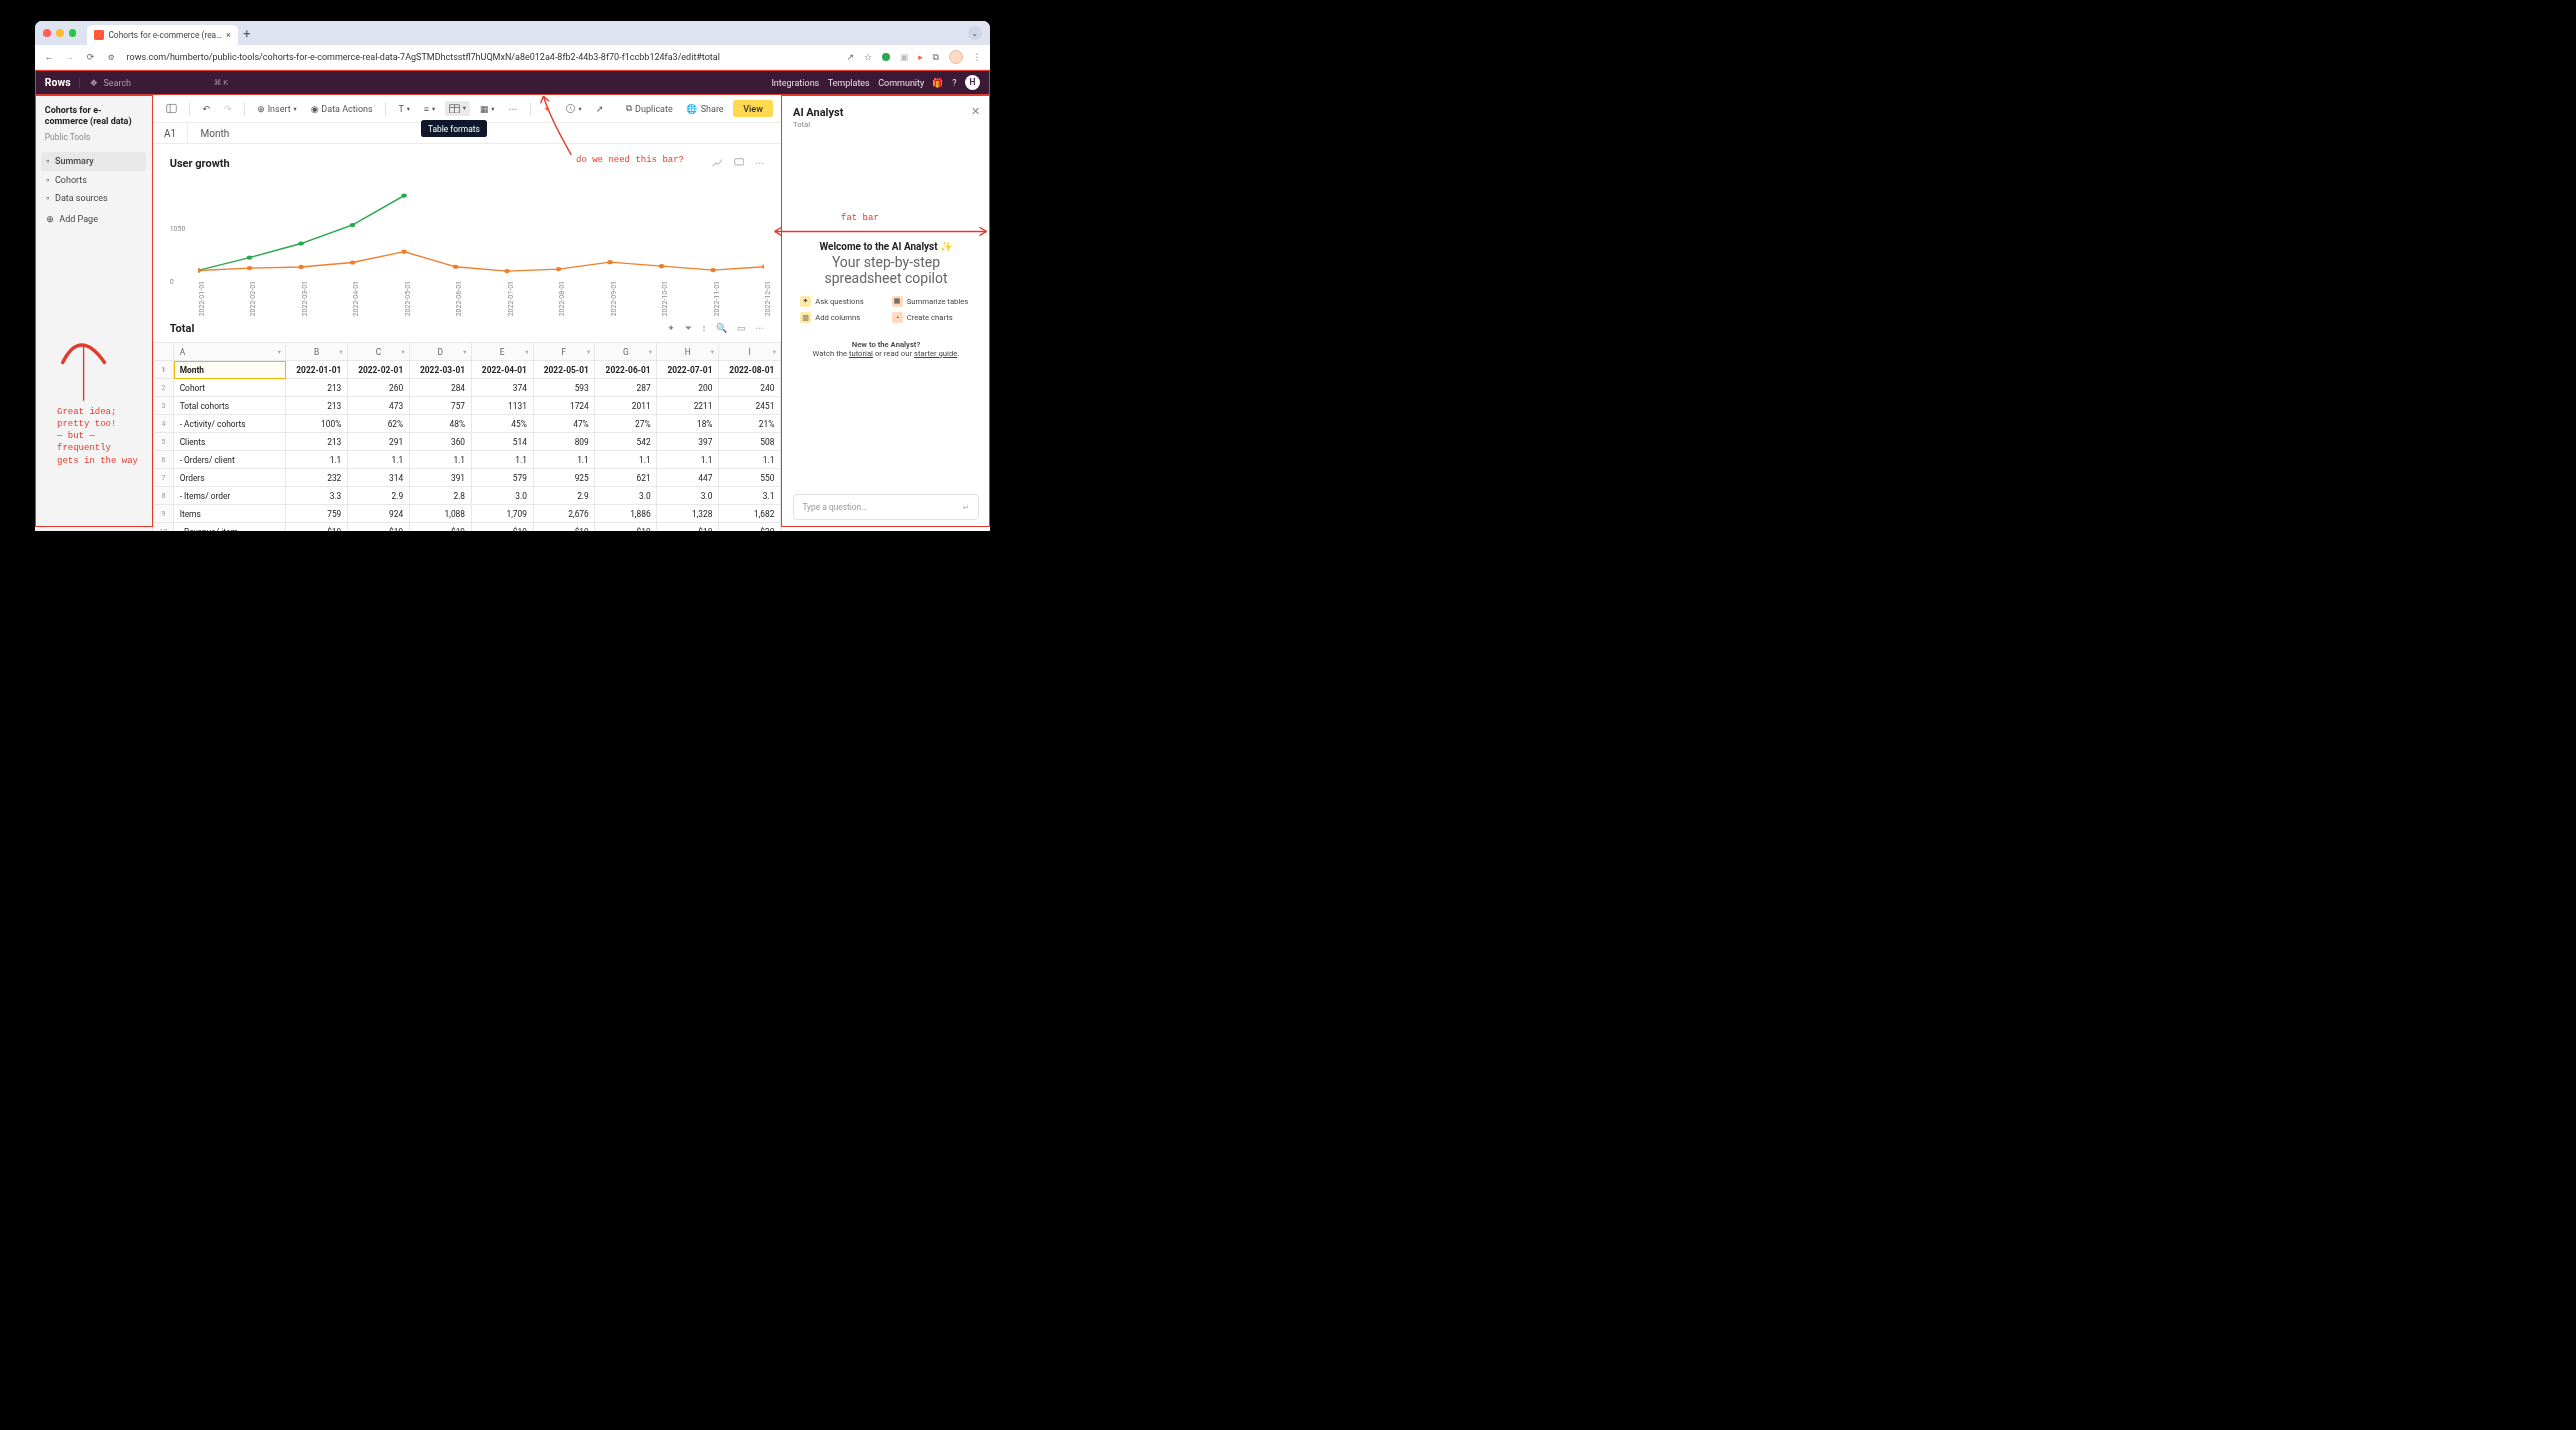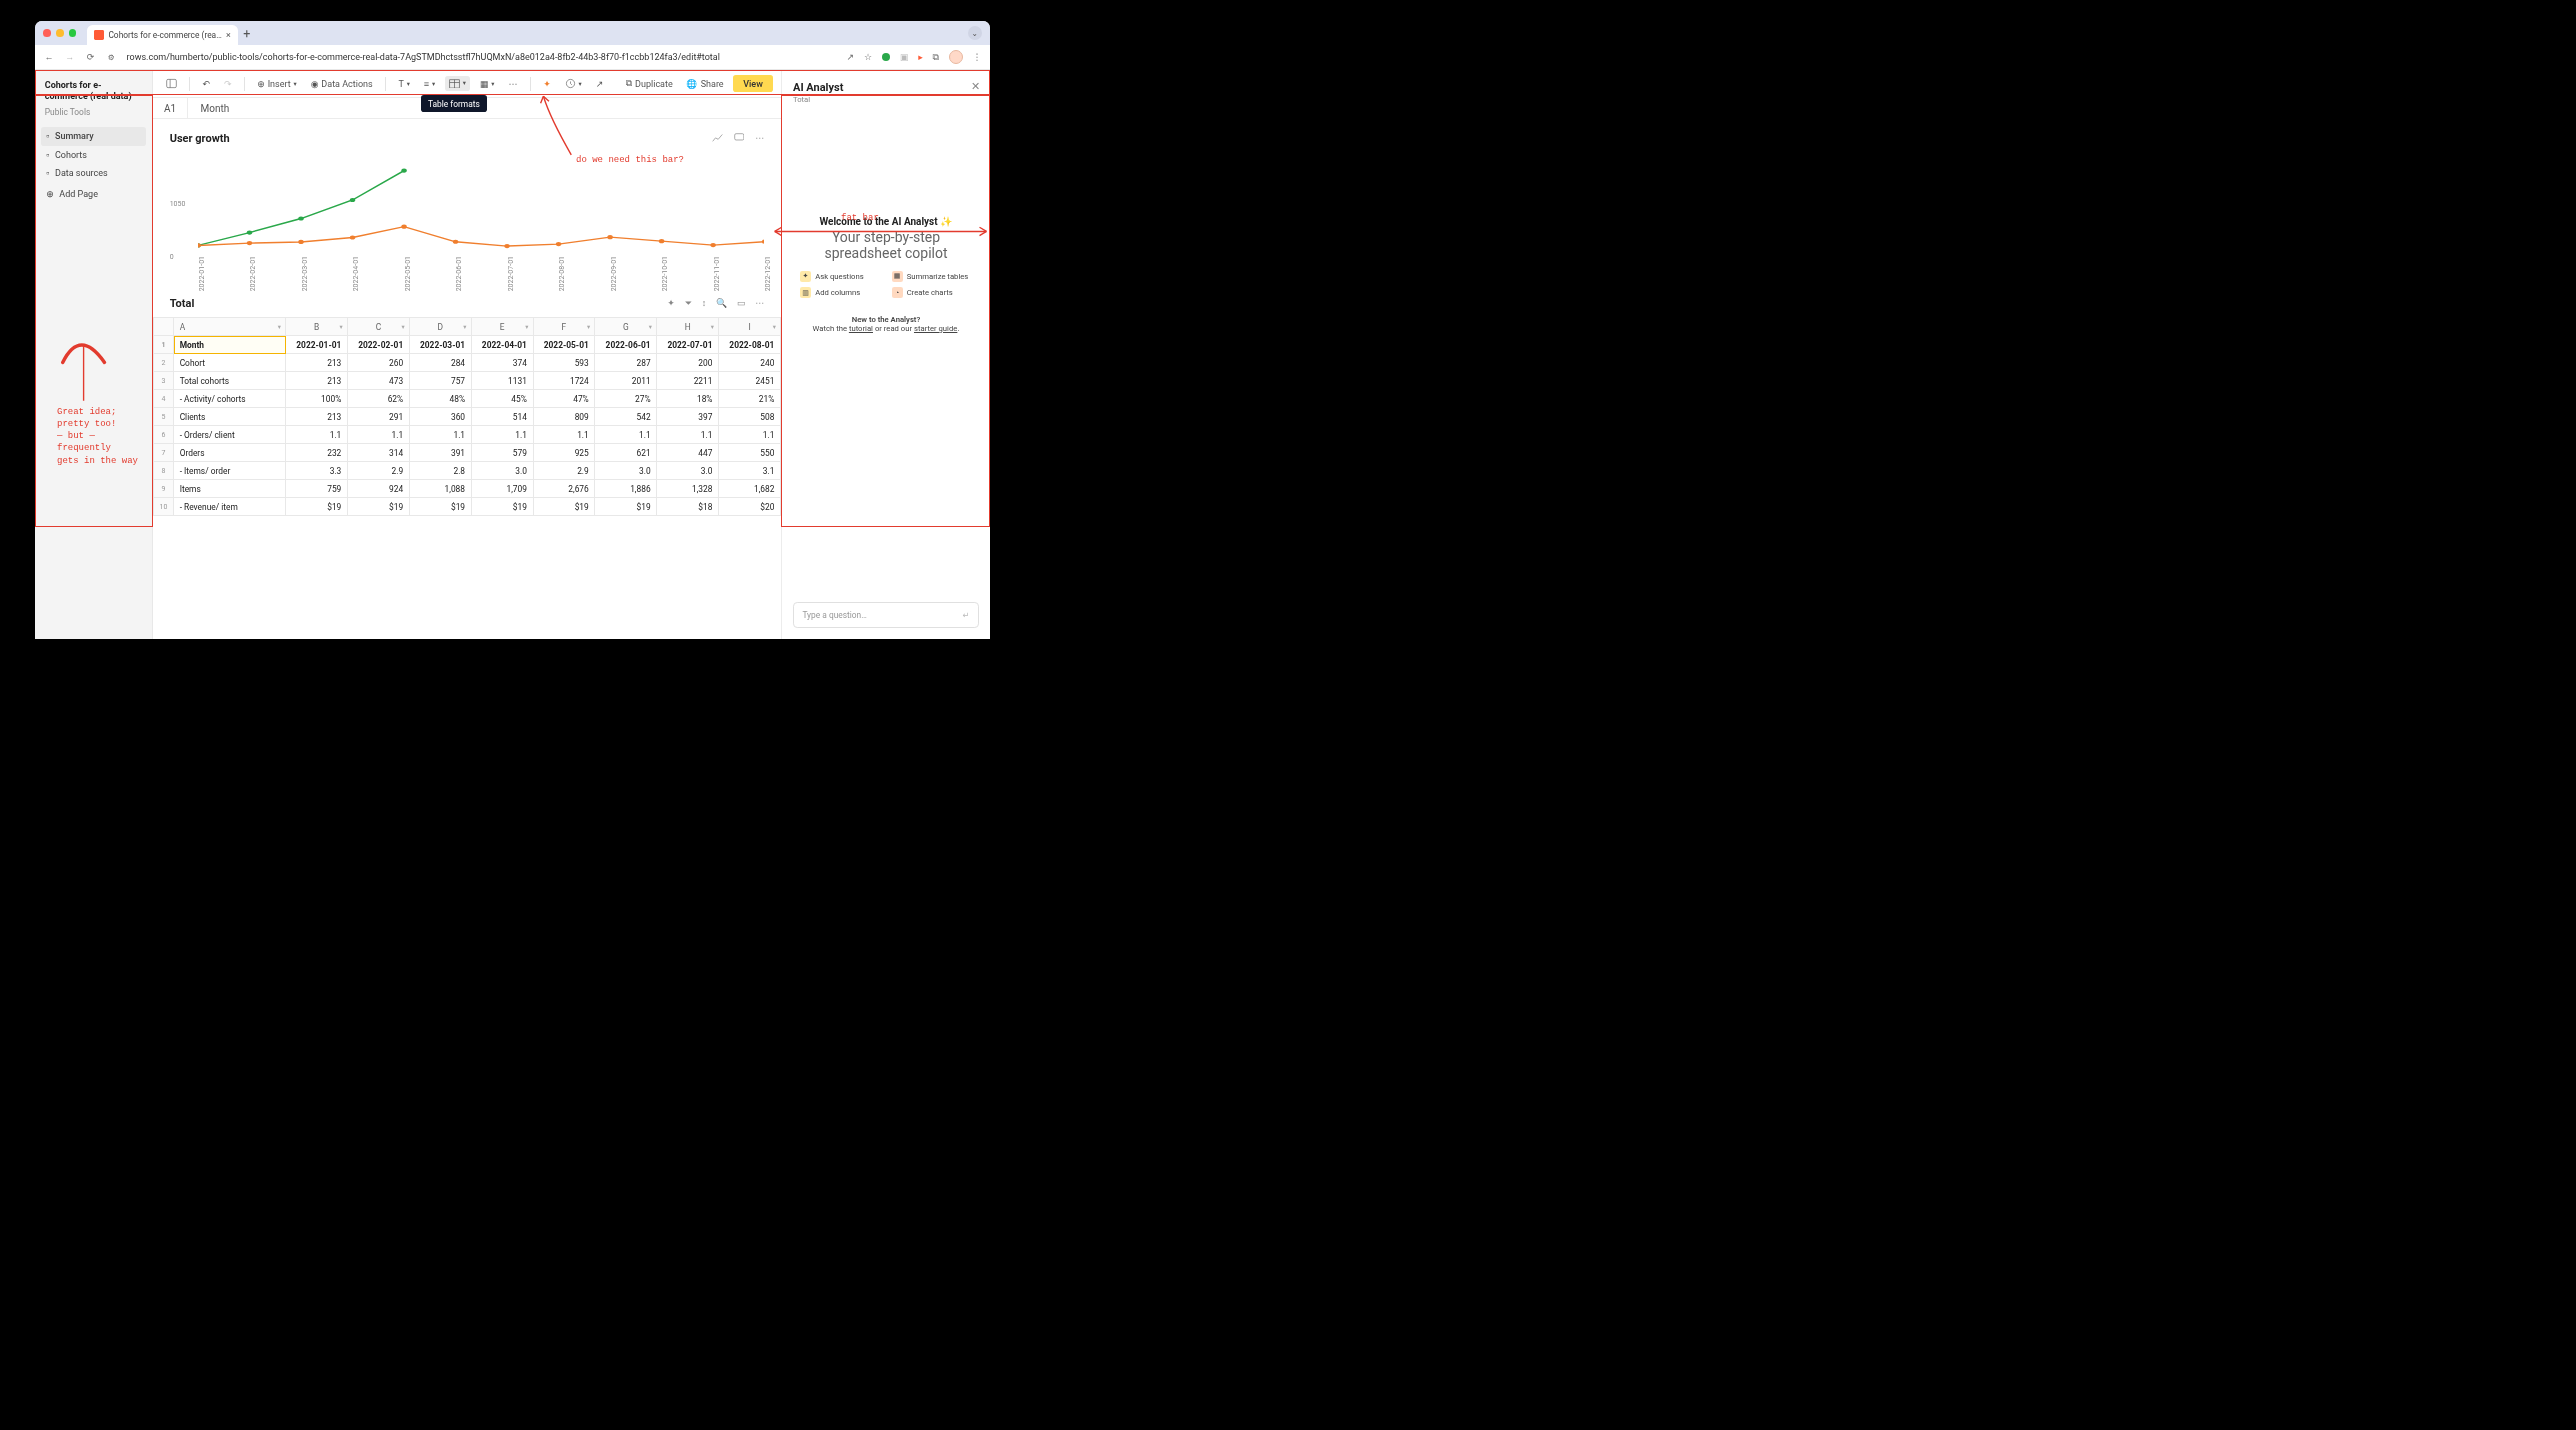--- a/index.html
+++ b/index.html
@@ -12,21 +12,21 @@
   }
   .canvas {
     position: relative;
     width: 1022px;
     height: 566px;
     background: #000;
   }
   .browser {
     position: absolute;
     left: 35px; top: 21px;
-    width: 955px; height: 618px;
+    width: 955px; height: 510px;
     background: #fff;
     border-radius: 7px 7px 0 0;
     overflow: hidden;
     box-shadow: 0 0 0 0.7px rgba(0,0,0,0.1);
   }
   
   .titlebar {
     height: 24px;
     background: #dee3f2;
     display: flex;
@@ -200,20 +200,35 @@
         <span style="color:#bbb;">▣</span>
         <span style="color:#ff5a36;">▸</span>
         <span>⧉</span>
         <span class="ext-avatar"></span>
         <span>⋮</span>
       </div>
     </div>
 
     <div class="app">
 
+      <div class="topbar">
+        <span class="logo">Rows</span>
+        <div class="searchwrap">
+          <span>❖</span>
+          <span>Search</span>
+          <span class="kbd">⌘ K</span>
+        </div>
+        <div class="spacer"></div>
+        <span class="navlink">Integrations</span>
+        <span class="navlink">Templates</span>
+        <span class="navlink">Community</span>
+        <span>🎁</span>
+        <span>?</span>
+        <span class="avatar-top">H</span>
+      </div>
 
       <div class="body">
 
         <div class="sidebar">
           <div class="doc-title">Cohorts for e-commerce (real data)</div>
           <div class="doc-sub">Public Tools</div>
           <div id="side-items">
               <div class="side-item active">
                 <span>▫</span>
                 <span>Summary</span>

